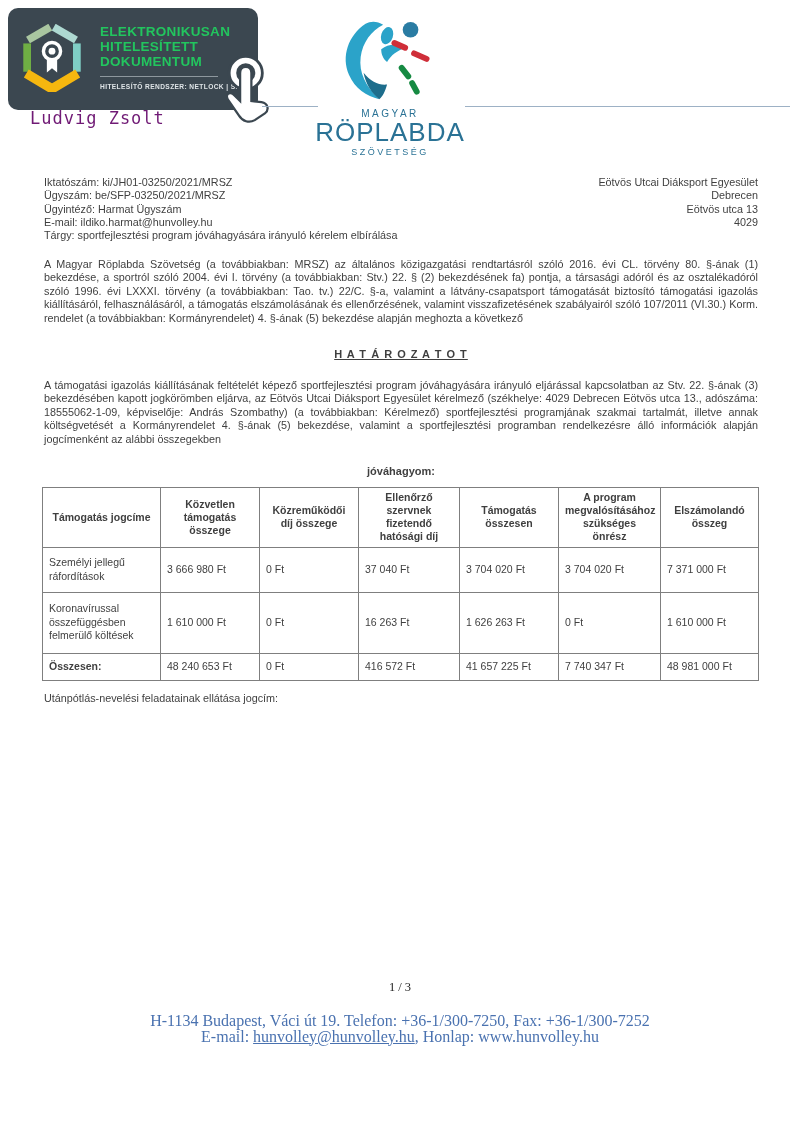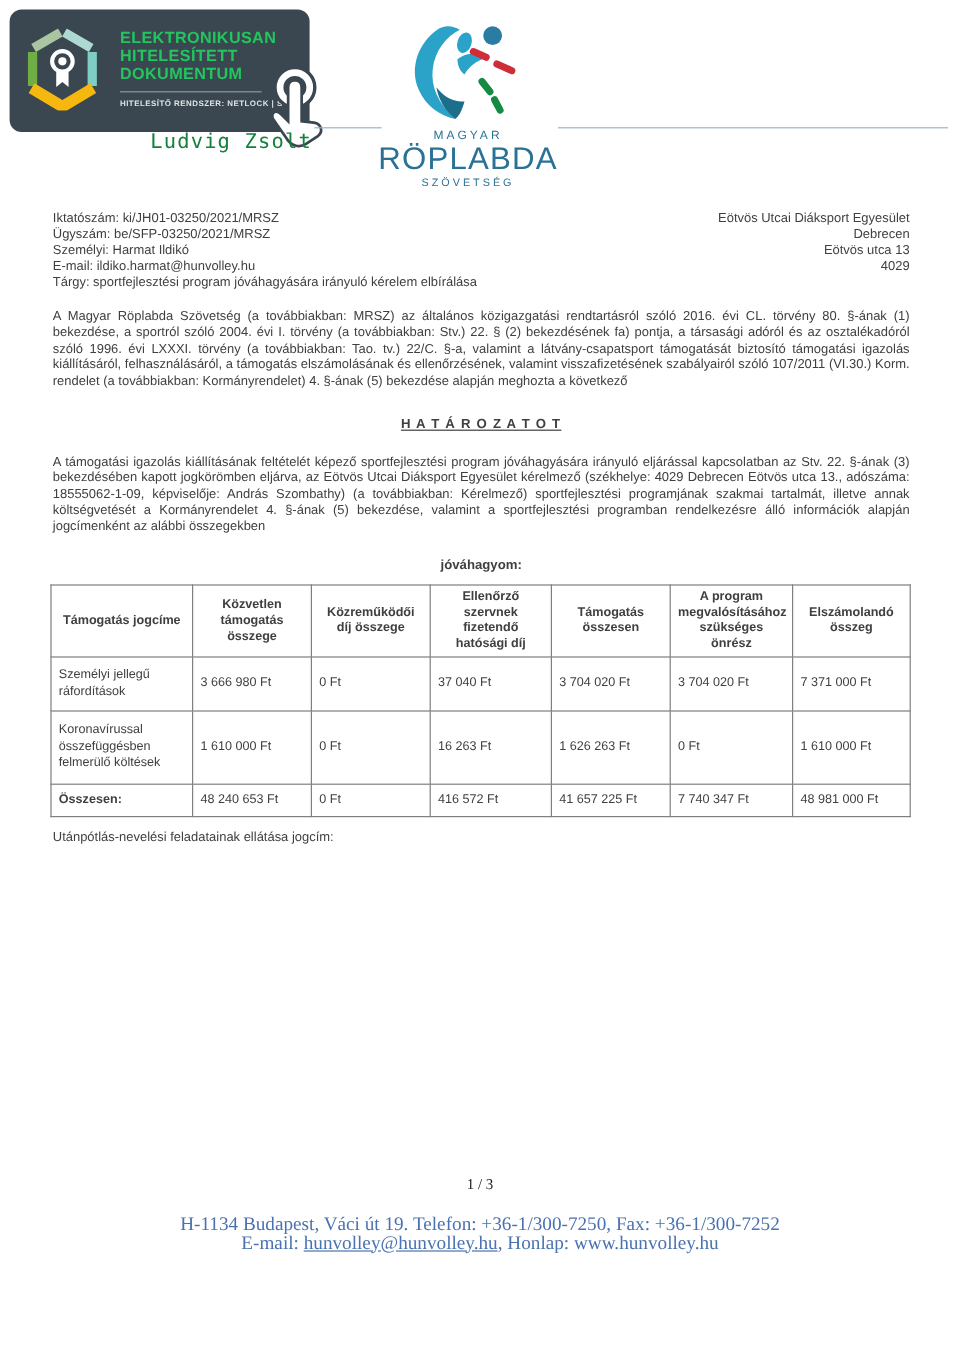--- a/index.html
+++ b/index.html
@@ -10,22 +10,22 @@
   }
   
   .stamp{position:absolute;left:8px;top:8px;width:250px;height:102px;
     background:#3b4750;border-radius:10px;}
   .stamp-hex{position:absolute;left:14px;top:16px;}
   .stamp-texts{position:absolute;left:92px;top:16px;width:150px;}
   .stamp-title{color:#22c55e;font-weight:bold;font-size:13.5px;line-height:1.12;letter-spacing:.3px;}
   .stamp-divider{width:118px;height:1px;background:#8d979e;margin:7px 0 6px 0;}
   .stamp-sub{color:#dfe4e7;font-size:6.6px;letter-spacing:.4px;font-weight:bold;}
   .stamp-hand{position:absolute;right:-16px;bottom:-18px;}
-  .signature{position:absolute;left:30px;top:108px;width:230px;text-align:right;
-    font-family:"DejaVu Sans Mono",monospace;font-size:17px;color:#15803d;letter-spacing:1px;}
+  .signature{position:absolute;left:30px;top:108px;width:230px;text-align:left;
+    font-family:"DejaVu Sans Mono",monospace;font-size:17px;color:#701a75;letter-spacing:1px;}
   
   .logo{position:absolute;left:285px;top:18px;width:210px;text-align:center;}
   .logo-figure{display:block;margin:0 auto;}
   .logo-l1{font-size:10px;letter-spacing:2.5px;color:#2a7295;margin-top:2px;}
   .logo-l2{font-size:26px;letter-spacing:1px;color:#2a7295;line-height:1.02;}
   .logo-l3{font-size:9px;letter-spacing:2.5px;color:#2a7295;margin-top:1px;}
   .rule{position:absolute;top:106px;height:1px;background:#9db1c5;}
   .rule-left{left:262px;width:56px;}
   .rule-right{left:465px;width:325px;}
   
@@ -103,21 +103,21 @@
     <div class="logo-l1">MAGYAR</div>
     <div class="logo-l2">RÖPLABDA</div>
     <div class="logo-l3">SZÖVETSÉG</div>
   </div>
   <div class="rule rule-left"></div>
   <div class="rule rule-right"></div>
 
   <div class="meta">
     <div>Iktatószám: ki/JH01-03250/2021/MRSZ</div>
     <div>Ügyszám: be/SFP-03250/2021/MRSZ</div>
-    <div>Személyi: Harmat Ildikó</div>
+    <div>Ügyintéző: Harmat Ügyszám</div>
     <div>E-mail: ildiko.harmat@hunvolley.hu</div>
     <div>Tárgy: sportfejlesztési program jóváhagyására irányuló kérelem elbírálása</div>
   </div>
 
   <div class="recipient">
     <div>Eötvös Utcai Diáksport Egyesület</div>
     <div>Debrecen</div>
     <div>Eötvös utca 13</div>
     <div>4029</div>
   </div>

